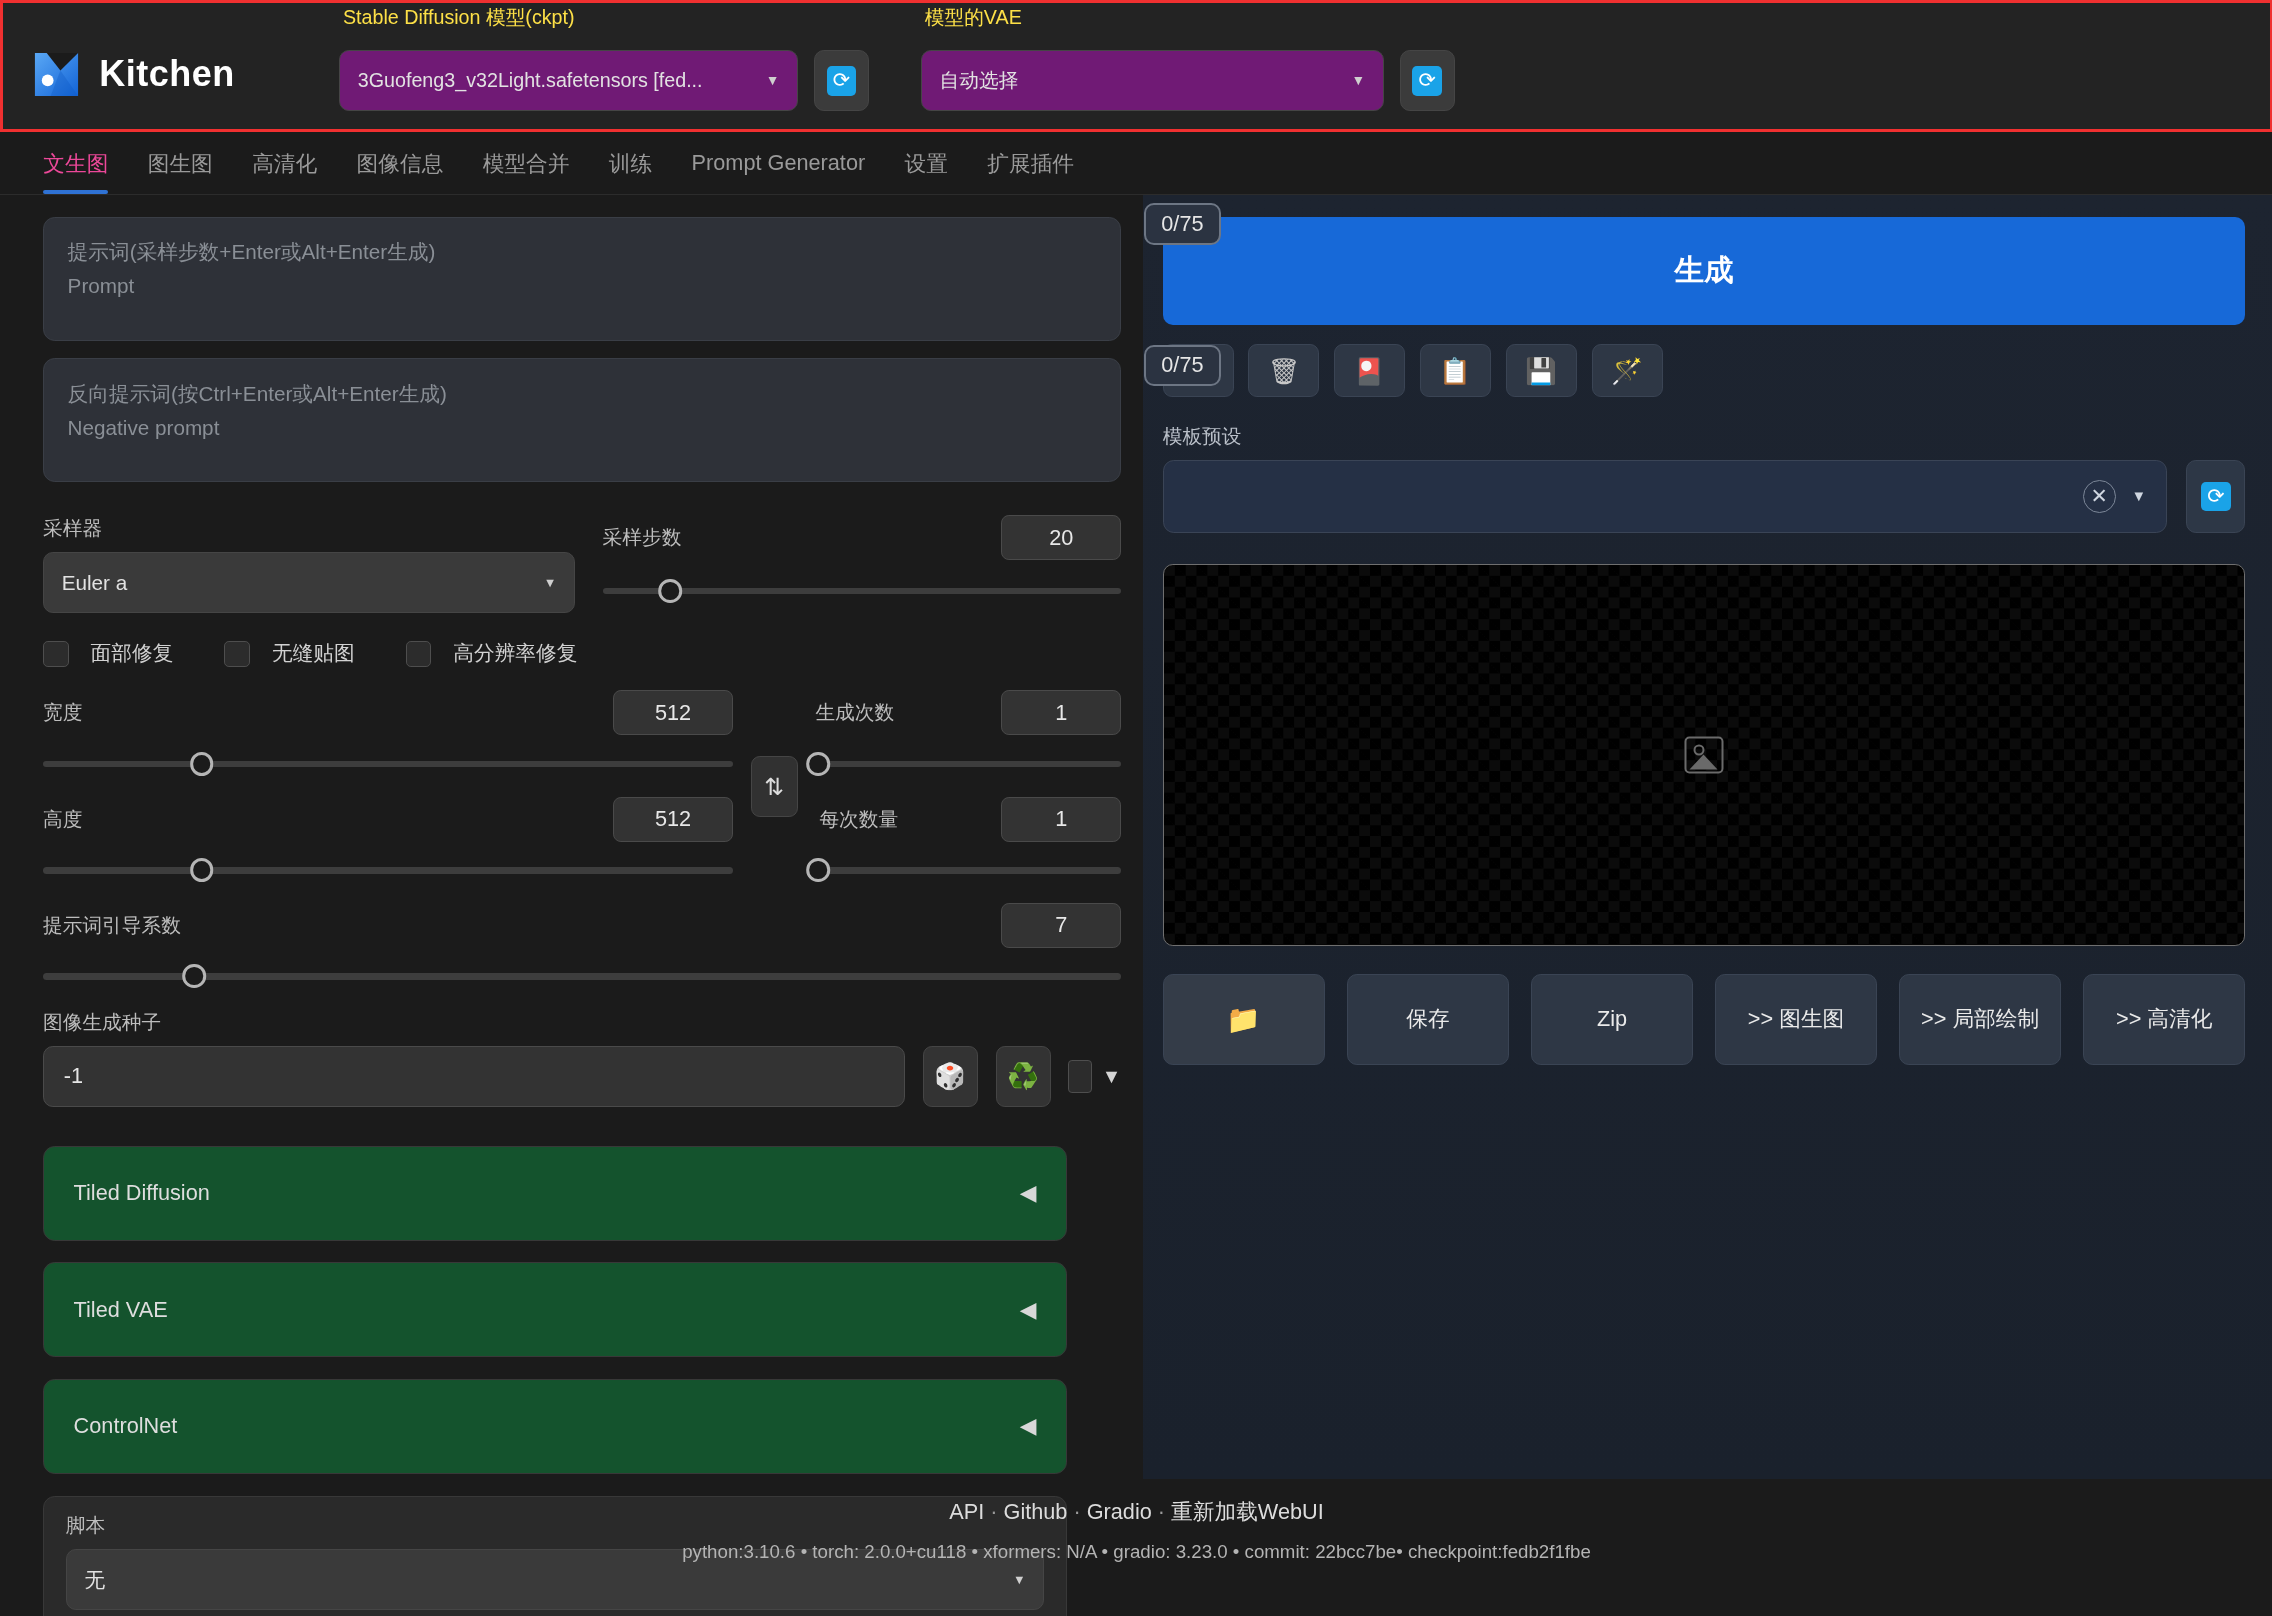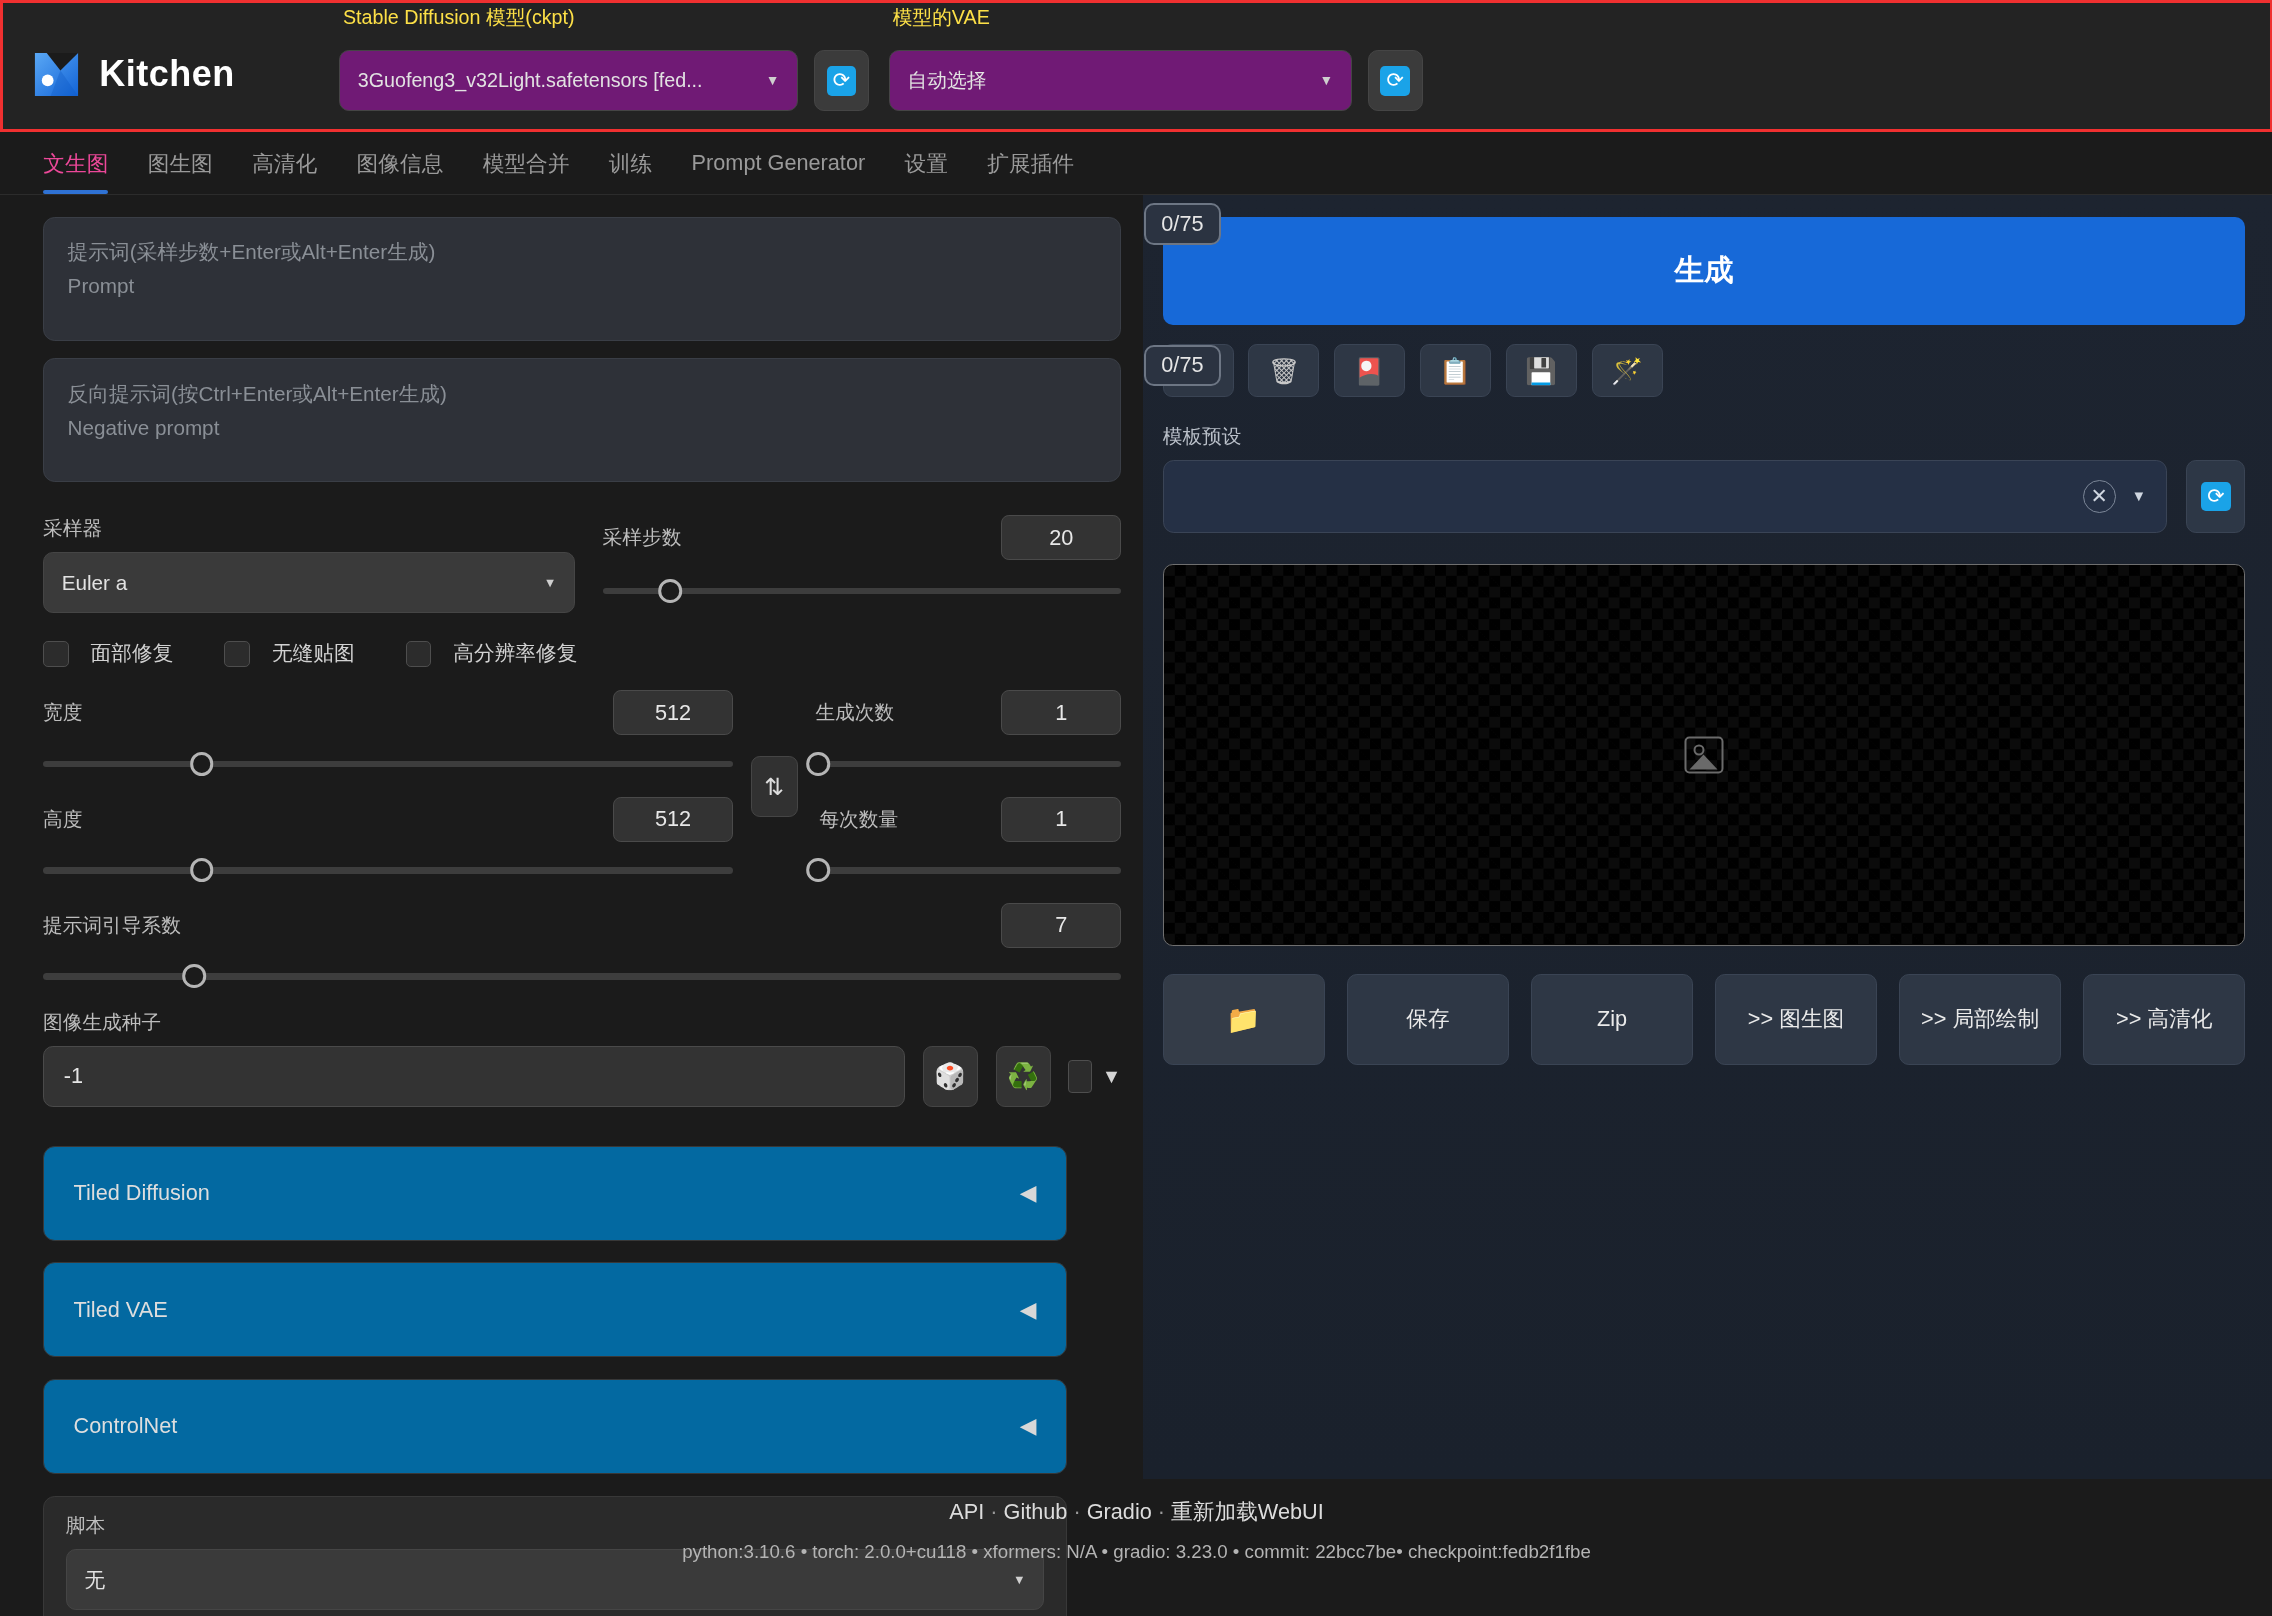--- a/index.html
+++ b/index.html
@@ -44,21 +44,21 @@
     width: 55px; height: 61px; margin-left: 15.8px;
     background: #3b3b3b; border: 1px solid #454545; border-radius: 9.9px;
     display: flex; align-items: center; justify-content: center; cursor: pointer;
   }
   .refresh-glyph {
     width: 29.6px; height: 29.6px; background: #1aa3e8; border-radius: 4.9px;
     display: flex; align-items: center; justify-content: center;
     color: #fff; font-size: 20.7px; line-height: 1;
   }
   .gap-ckpt { margin-left: 32.5px; }
-  .gap-vae { margin-left: 20px; }
+  .gap-vae { margin-left: 52px; }
 
   
   .tabs {
     height: 63px; display: flex; align-items: center;
     gap: 0; padding: 0 23.6px; background: #1b1b1b;
     border-bottom: 1px solid #2c2c2c;
   }
   .tab {
     font-size: 21.7px; color: #9a9a9a; padding: 0 19.7px;
     height: 100%; display: flex; align-items: center;
@@ -132,21 +132,21 @@
     height: 61px; display: flex; align-items: center; padding: 0 19.7px;
     color: #e6e6e6; font-size: 21.7px;
   }
   .icon-sq {
     width: 55px; height: 61px; background: #333; border: 1px solid #454545;
     border-radius: 8.9px; display: flex; align-items: center; justify-content: center;
     font-size: 25.6px; cursor: pointer;
   }
 
   .accordion {
-    background: #0369a1; border: 1px solid #383838; border-radius: 11.8px;
+    background: #14532d; border: 1px solid #383838; border-radius: 11.8px;
     height: 95px; display: flex; align-items: center; padding: 0 29.6px;
     margin-bottom: 21.7px; cursor: pointer;
   }
   .accordion .title { font-size: 21.7px; color: #dedede; }
   .accordion .arrow { margin-left: auto; font-size: 21.7px; color: #d8d8d8; }
 
   .script-panel {
     background: #2a2a2a; border: 1px solid #383838; border-radius: 11.8px;
     padding: 15.8px 21.7px 21.7px 21.7px;
   }

